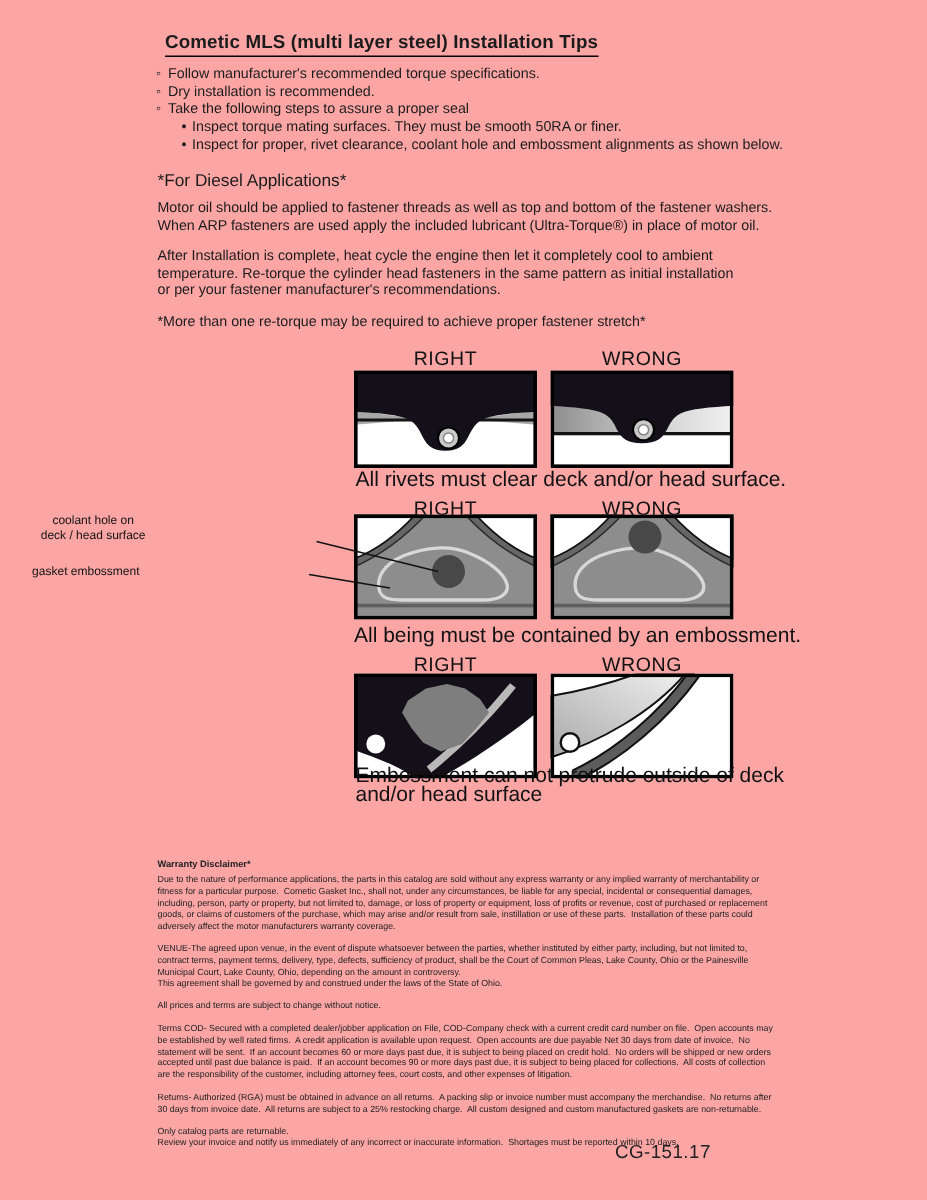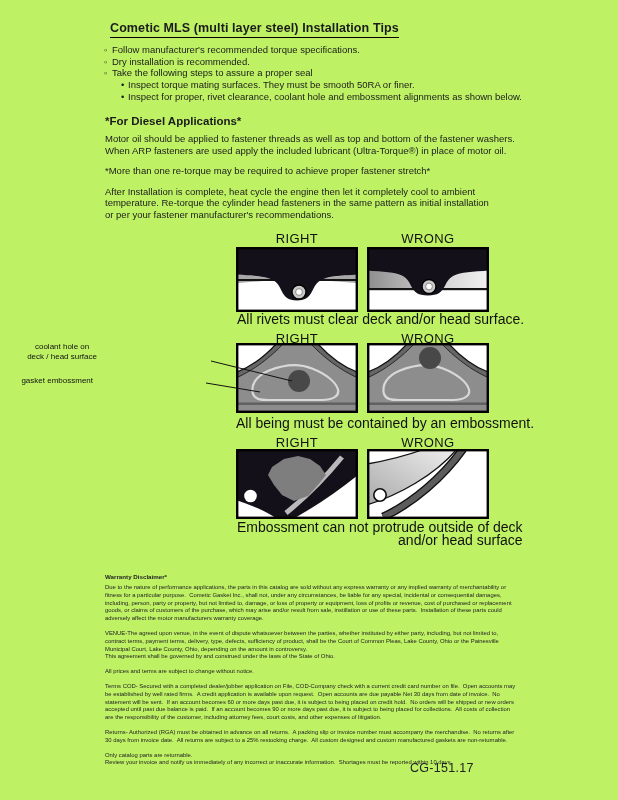--- a/index.html
+++ b/index.html
@@ -1,30 +1,30 @@
 <!DOCTYPE html>
 <html><head>
 <meta charset="utf-8">
 <style>
   html,body{margin:0;padding:0;background:#ffffff;}
   #page{
-    position:relative;width:618px;height:800px;background:#bef264;
+    position:relative;width:618px;height:800px;background:#fca5a5;
     font-family:"Liberation Sans", sans-serif;color:#1b1b1b;overflow:hidden;
   }
   .title{
     position:absolute;left:110px;top:21px;font-size:12.5px;font-weight:bold;
     letter-spacing:.1px;border-bottom:1.6px solid #000;padding-bottom:2px;white-space:nowrap;
   }
   .bullets{position:absolute;left:104px;top:44px;font-size:9.5px;line-height:11.7px;}
   .b-row{display:flex;white-space:nowrap;}
   .b-row .mark{width:8px;flex:none;}
   .b-sub{margin-left:17px;}
   .b-sub .mark{width:7px;}
   .diesel{position:absolute;left:105px;top:115px;font-size:9.5px;line-height:11.5px;}
-  .diesel h2{font-size:11.5px;line-height:13px;font-weight:bold;margin:0 0 5px 0;}
+  .diesel h2{font-size:11.5px;line-height:13px;font-weight:normal;margin:0 0 5px 0;}
   .diesel p{margin:0 0 9px 0;white-space:pre;}
   .diagrams{position:absolute;left:0;top:230px;width:506px;height:334px;}
   .dg-label{position:absolute;width:122px;text-align:center;font-size:13px;letter-spacing:.4px;color:#111;}
   .panel{position:absolute;width:122px;}
   .panel svg{display:block;}
   .caption{position:absolute;font-size:14px;line-height:12.5px;color:#111;white-space:pre;}
   .callout{position:absolute;text-align:center;font-size:8px;line-height:10px;color:#111;white-space:pre;}
   .leaders{position:absolute;left:0;top:0;pointer-events:none;}
   .disclaimer{position:absolute;left:105px;top:573px;width:450px;font-size:5.9px;line-height:7.8px;color:#222;}
   .disclaimer h3{font-size:6.2px;font-weight:bold;margin:0 0 3px 0;line-height:8px;}
@@ -59,24 +59,24 @@
     <div class="b-row b-sub">
         <span class="mark">•</span>
         <span>Inspect for proper, rivet clearance, coolant hole and embossment alignments as shown below.</span>
       </div>
   </div>
 
   <div class="diesel">
     <h2>*For Diesel Applications*</h2>
     <p>Motor oil should be applied to fastener threads as well as top and bottom of the fastener washers.
 When ARP fasteners are used apply the included lubricant (Ultra-Torque®) in place of motor oil.</p>
-    <p>*More than one re-torque may be required to achieve proper fastener stretch*</p>
     <p>After Installation is complete, heat cycle the engine then let it completely cool to ambient
 temperature. Re-torque the cylinder head fasteners in the same pattern as initial installation
 or per your fastener manufacturer's recommendations.</p>
+    <p>*More than one re-torque may be required to achieve proper fastener stretch*</p>
   </div>
 
   <div class="diagrams">
 
     <div class="dg-label" style="left:236px;top:1px;">RIGHT</div>
     <div class="dg-label" style="left:367px;top:1px;">WRONG</div>
 
     <div class="panel" style="left:236px;top:17px;">
       <svg width="122" height="65" viewBox="0 0 122 65">
         <rect width="122" height="65" fill="#ffffff"></rect>
@@ -172,21 +172,21 @@
           </linearGradient>
         </defs>
         <rect width="122" height="70" fill="#ffffff"></rect>
         <path d="M0,15 C24,11 44,5 58,0 L90,0 C68,26 32,46 0,56 Z" fill="url(#g3)" stroke="#111" stroke-width="1.3"></path>
         <path d="M96,0 C76,28 46,54 16,68" stroke="#111" stroke-width="8.6" fill="none"></path>
         <path d="M96,0 C76,28 46,54 16,68" stroke="#5c5c5c" stroke-width="5.8" fill="none"></path>
         <circle cx="13" cy="46" r="6.2" fill="#ffffff" stroke="#111" stroke-width="1.6"></circle>
         <rect x="1.2" y="1.2" width="119.6" height="67.6" fill="none" stroke="#000" stroke-width="2.4"></rect>
       </svg>
     </div>
-    <div class="caption" style="left:237px;top:291px;text-align:right;">Embossment can not protrude outside of deck
+    <div class="caption" style="left:237px;top:280px;">Embossment can not protrude outside of deck
 and/or head surface</div>
 
   </div>
 
   <div class="disclaimer">
     <h3>Warranty Disclaimer*</h3>
     <p>Due to the nature of performance applications, the parts in this catalog are sold without any express warranty or any implied warranty of merchantability or
 fitness for a particular purpose.  Cometic Gasket Inc., shall not, under any circumstances, be liable for any special, incidental or consequential damages,
 including, person, party or property, but not limited to, damage, or loss of property or equipment, loss of profits or revenue, cost of purchased or replacement
 goods, or claims of customers of the purchase, which may arise and/or result from sale, instillation or use of these parts.  Installation of these parts could

